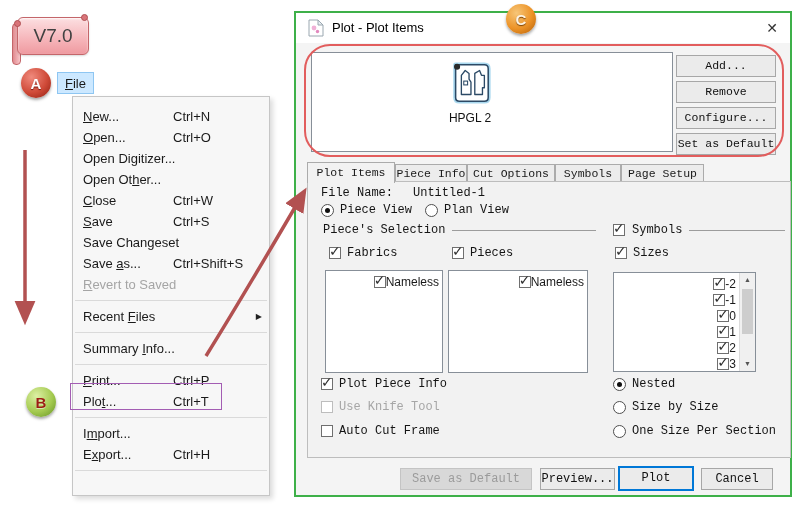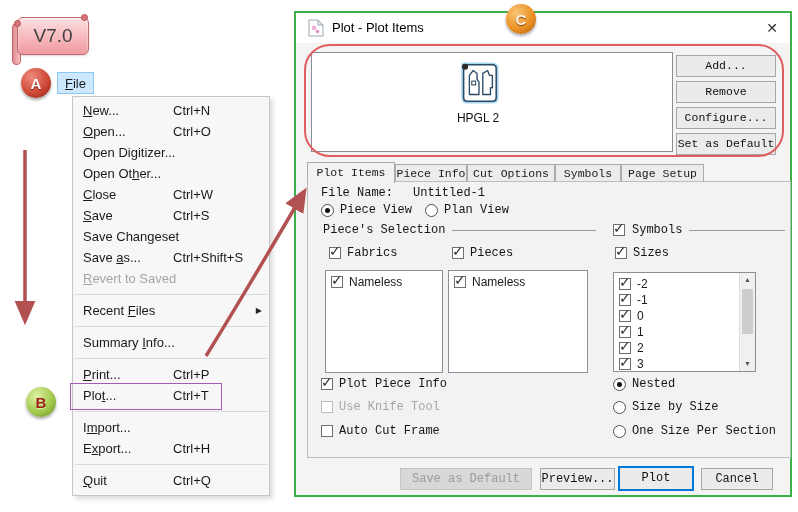--- a/index.html
+++ b/index.html
@@ -25,21 +25,21 @@
     color:#fff;text-shadow:0 1px 1px #70140b;}
   .badge-b{left:26px;top:387px;background:radial-gradient(circle at 35% 30%,#ddf0a4,#a4ca50 55%,#628f22);
     color:#9c1d12;text-shadow:0 1px 0 rgba(255,255,255,.5);}
   .badge-c{left:506px;top:4px;background:radial-gradient(circle at 35% 30%,#f7c678,#ec9226 55%,#b15d07);
     color:#fdf3e2;text-shadow:0 1px 1px #7c4204;}
 
   
   .file-btn{position:absolute;left:57px;top:72px;width:37px;height:22px;background:#cce8ff;
     border:1px solid #8ec6f2;display:flex;align-items:center;justify-content:center;font-size:13px;}
   .menu{position:absolute;left:72px;top:96px;width:198px;height:400px;background:#f7f7f7;
-    border:1px solid #c6c6c6;box-shadow:3px 3px 5px rgba(0,0,0,.14);padding-top:3px;z-index:10;}
+    border:1px solid #c6c6c6;box-shadow:3px 3px 5px rgba(0,0,0,.14);padding-top:9px;z-index:10;}
   .mi{position:relative;height:21px;font-size:13px;line-height:21px;}
   .mi .lbl{position:absolute;left:10px;white-space:nowrap;}
   .mi .sc{position:absolute;left:100px;white-space:nowrap;}
   .mi .sub{position:absolute;right:7px;top:0;font-size:8px;line-height:21px;color:#222;}
   .mi.disabled{color:#a5a5a5;}
   .msep{height:1px;background:#dadada;margin:5px 2px;}
   .purple-box{position:absolute;left:70px;top:383px;width:152px;height:27px;
     border:1px solid #a35db3;z-index:20;pointer-events:none;}
 
   
@@ -78,22 +78,22 @@
   .gline{flex:1;border-top:1px solid #9c9c9c;height:0;}
 
   .cb{width:12px;height:12px;border:1px solid #6f6f6f;background:#fff;position:relative;flex:none;}
   .cb.checked::after{content:"✓";position:absolute;left:-1px;top:-4px;font-size:14px;line-height:14px;color:#2f2f2f;}
   .cb.dis{border-color:#bdbdbd;}
   .dis-label{color:#a6a6a6;}
   .rad{width:13px;height:13px;border:1px solid #4f4f4f;border-radius:50%;background:#fff;position:relative;flex:none;}
   .rad.sel::after{content:"";position:absolute;left:3px;top:3px;width:5px;height:5px;border-radius:50%;background:#111;}
 
   .listbox{position:absolute;background:#fff;border:1px solid #878f98;padding:3px;}
-  .lrow{display:flex;align-items:center;gap:6px;height:16px;padding-left:2px;font-size:12px;
-    font-family:"Liberation Sans",sans-serif;}
+  .lrow{display:flex;align-items:center;height:16px;padding-left:2px;font-size:12px;
+    font-family:"Liberation Sans",sans-serif;justify-content:flex-end;}
   .sb{position:absolute;right:0;top:0;bottom:0;width:16px;background:#f0f0f0;border-left:1px solid #dcdcdc;}
   .sb .ar{position:absolute;left:0;width:100%;height:14px;font-size:7px;color:#555;text-align:center;line-height:14px;}
   .sb .up{top:0;} .sb .dn{bottom:0;}
   .sb .thumb{position:absolute;left:2px;width:11px;top:16px;height:45px;background:#cdcdcd;}
 
   .fbtn{position:absolute;height:22px;background:#ebebeb;border:1px solid #a7a7a7;
     font:12px "Liberation Mono",monospace;text-align:center;line-height:20px;color:#111;}
   .fbtn.disabled{background:#d8d8d8;color:#9b9b9b;border-color:#c4c4c4;}
   .fbtn.default{border:2px solid #0078d7;line-height:20px;}
 </style>
@@ -170,24 +170,20 @@
       </div>
       <div class="msep"></div>
       <div class="mi">
         <span class="lbl">I<u>m</u>port...</span>
       </div>
       <div class="mi">
         <span class="lbl">E<u>x</u>port...</span>
         <span class="sc">Ctrl+H</span>
       </div>
       <div class="msep"></div>
-      <div class="mi">
-        <span class="lbl"><u>Q</u>uit</span>
-        <span class="sc">Ctrl+Q</span>
-      </div>
     </div>
   <div class="purple-box" style="border-color: rgb(163, 93, 179);"></div>
 
   <svg class="overlay" width="798" height="512" viewBox="0 0 798 512">
     <defs>
       <marker id="ah" markerWidth="8" markerHeight="8" refX="5.5" refY="3" orient="auto">
         <path d="M0,0 L7,3 L0,6 Z" fill="#b25151"></path>
       </marker>
     </defs>
     <line id="arrow-v" x1="25" y1="150" x2="25" y2="320" stroke="#b25151" stroke-width="3.5" marker-end="url(#ah)"></line>
@@ -201,21 +197,21 @@
         <path d="M10 1 l5 5 h-5 z" fill="#e8eef2" stroke="#9aa7b0"></path>
         <circle cx="6" cy="9" r="2.4" fill="#f0b0d6"></circle>
         <circle cx="9.5" cy="12.5" r="1.7" fill="#e288be"></circle>
       </svg>
       <div class="title-text">Plot - Plot Items</div>
       <div class="close-btn">✕</div>
     </div>
 
     <div class="red-annot" style="border-color: rgb(226, 93, 93);"></div>
     <div class="printer-list" id="printer-list">
-        <div class="tile" style="left: 116px; width: 100px;"><svg viewBox="0 0 48 48">
+        <div class="tile" style="left: 108px; width: 100px;"><svg viewBox="0 0 48 48">
             <path d="M9 5 H39 Q43 5 43 9 V39 Q43 43 39 43 H13 Q9 43 9 39 Z" fill="#ffffff" stroke="#a9d8ee" stroke-width="5" stroke-linejoin="round"></path>
             <path d="M9 5 H39 Q43 5 43 9 V39 Q43 43 39 43 H13 Q9 43 9 39 Z" fill="#ffffff" stroke="#2c4a66" stroke-width="1.6" stroke-linejoin="round"></path>
             <circle cx="10.5" cy="7" r="3.2" fill="#2b2b2b"></circle>
             <path d="M15 16 L19 11 L23 14 V20 L25 23 V36 H15 Z" fill="#ffffff" stroke="#2c4a66" stroke-width="1.4" stroke-linejoin="round"></path>
             <rect x="17.5" y="22" width="4" height="4" fill="none" stroke="#2c4a66" stroke-width="1.1"></rect>
             <path d="M29 14 L34 11 L36 16 H39 V29 H37 V36 H29 Z" fill="#ffffff" stroke="#2c4a66" stroke-width="1.4" stroke-linejoin="round"></path>
           </svg><div class="tname">HPGL 2</div></div>
       </div>
     <div id="printer-buttons">
         <div class="pbtn" style="top: 42px;">Add...</div>

